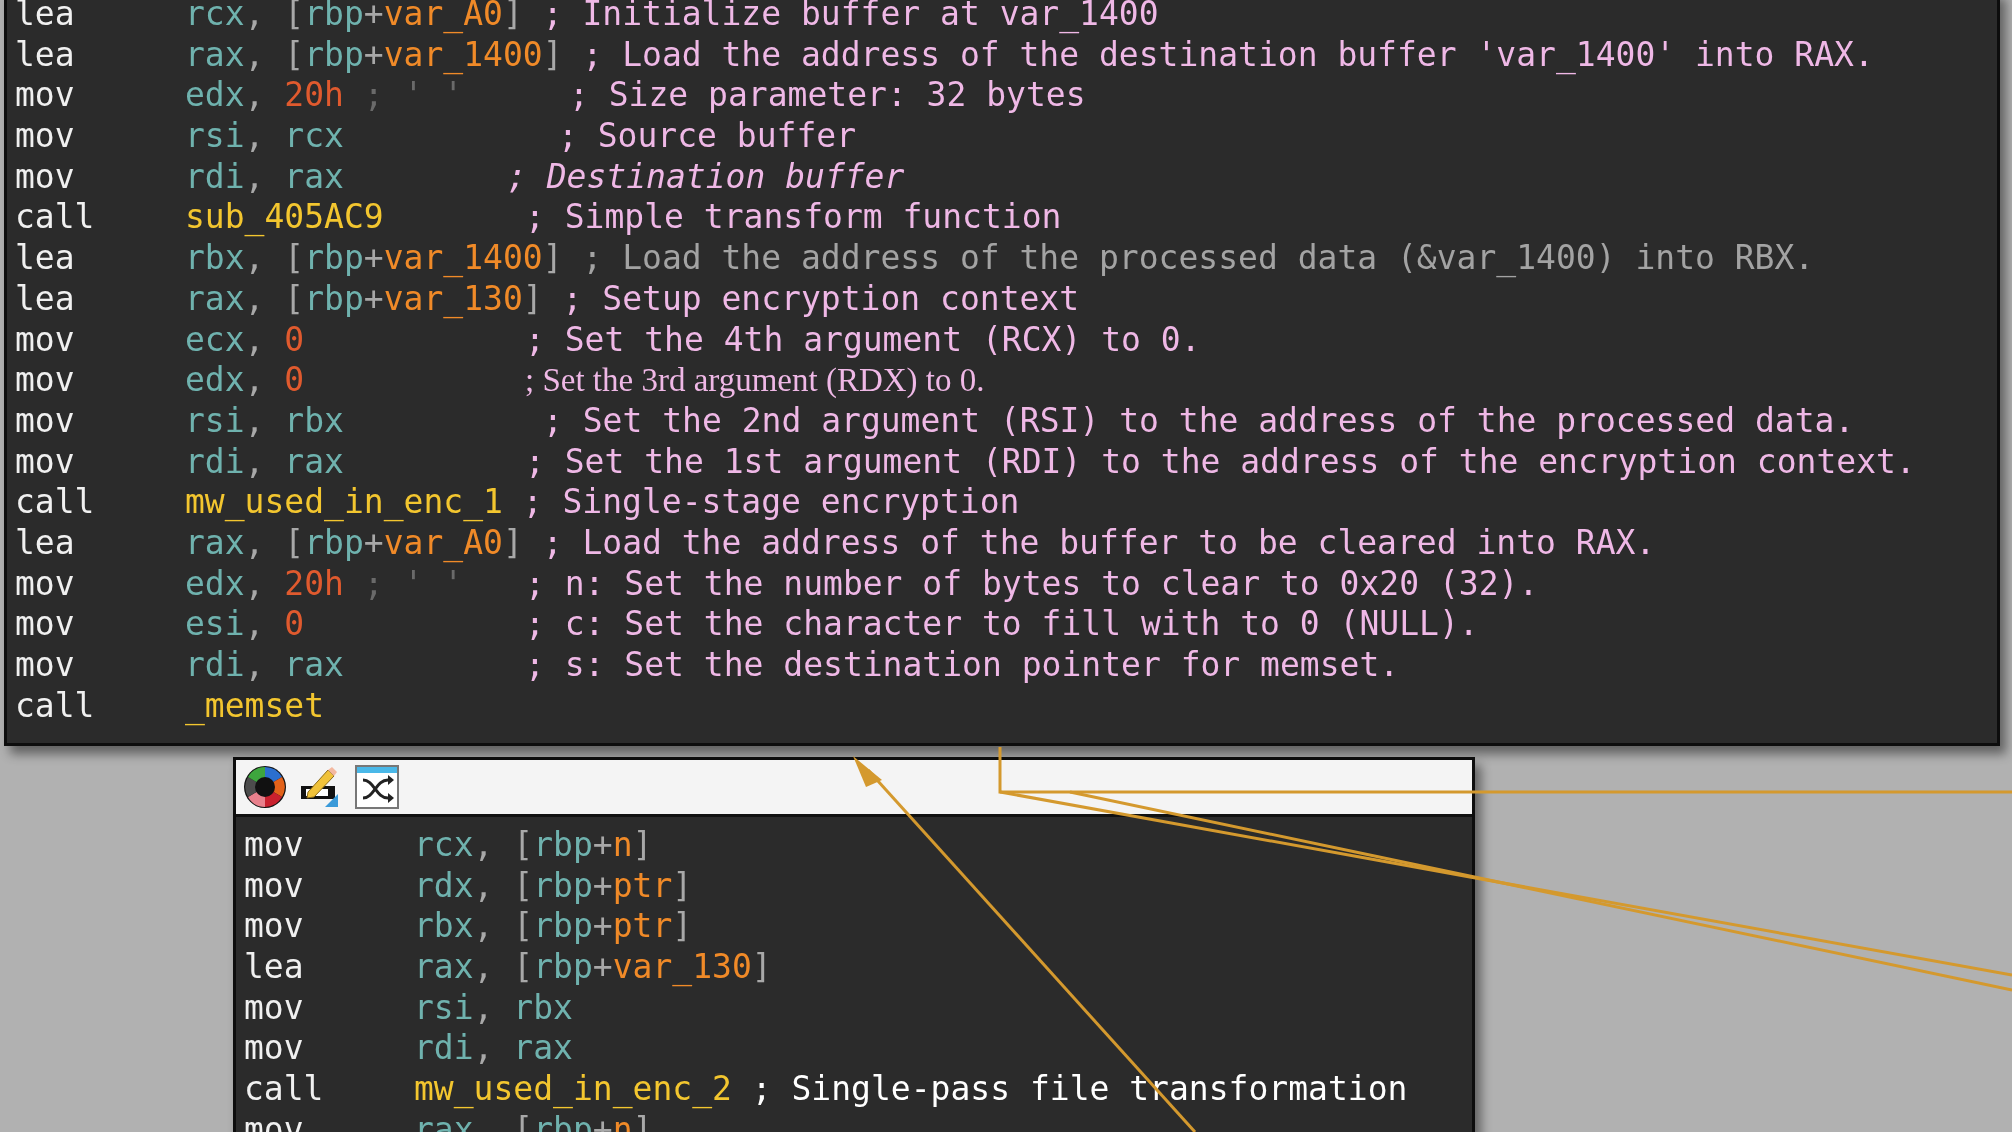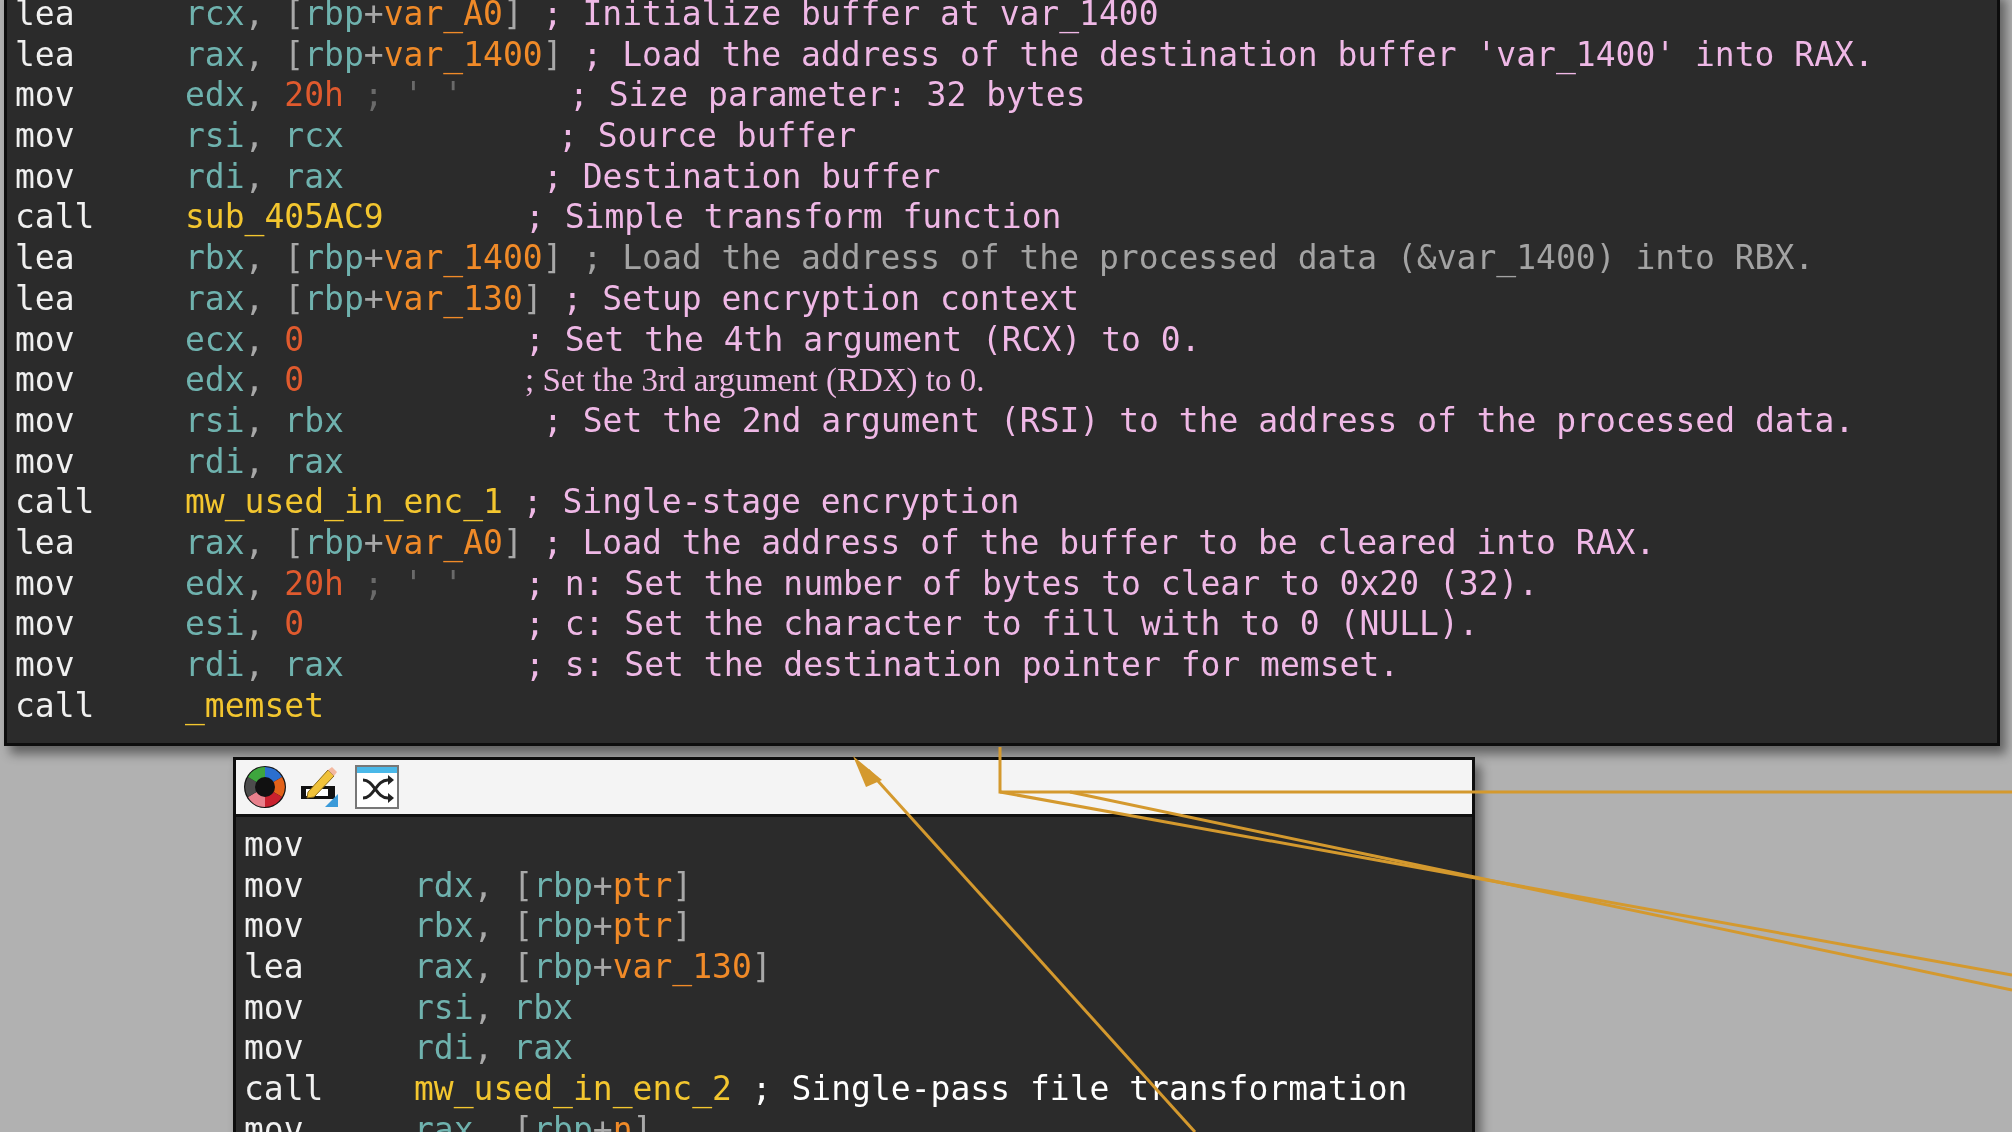--- a/index.html
+++ b/index.html
@@ -42,28 +42,28 @@
 </style>
 </head>
 <body>
 
 <div id="top-node" class="node">
   <div class="lines" id="top-lines">
       <div class="line"><span class="mn">lea</span><span class="ops"><span class="reg">rcx</span><span class="punc">, </span><span class="punc">[</span><span class="reg">rbp</span><span class="punc">+</span><span class="var">var_A0</span><span class="punc">]</span><span style="color: rgb(239, 184, 230);"> ; Initialize buffer at var_1400</span></span></div>
       <div class="line"><span class="mn">lea</span><span class="ops"><span class="reg">rax</span><span class="punc">, </span><span class="punc">[</span><span class="reg">rbp</span><span class="punc">+</span><span class="var">var_1400</span><span class="punc">]</span><span style="color: rgb(239, 184, 230);"> ; Load the address of the destination buffer 'var_1400' into RAX.</span></span></div>
       <div class="line"><span class="mn">mov</span><span class="ops"><span class="reg">edx</span><span class="punc">, </span><span class="num">20h</span><span class="dim"> ; ' '</span></span><span class="cmt" style="left: 514px; margin-left: 48px;">; Size parameter: 32 bytes</span></div>
       <div class="line"><span class="mn">mov</span><span class="ops"><span class="reg">rsi</span><span class="punc">, </span><span class="reg">rcx</span></span><span class="cmt" style="left: 518px; margin-left: 33px;">; Source buffer</span></div>
-      <div class="line"><span class="mn">mov</span><span class="ops"><span class="reg">rdi</span><span class="punc">, </span><span class="reg">rax</span></span><span class="cmt" style="left: 536px;">; Destination buffer</span></div>
+      <div class="line"><span class="mn">mov</span><span class="ops"><span class="reg">rdi</span><span class="punc">, </span><span class="reg">rax</span></span><span class="cmt" style="left: 500px; font-style: italic;">; Destination buffer</span></div>
       <div class="line"><span class="mn">call</span><span class="ops"><span class="sym">sub_405AC9</span></span><span class="cmt" style="left: 518px;">; Simple transform function</span></div>
       <div class="line"><span class="mn">lea</span><span class="ops"><span class="reg">rbx</span><span class="punc">, </span><span class="punc">[</span><span class="reg">rbp</span><span class="punc">+</span><span class="var">var_1400</span><span class="punc">]</span><span style="color: #a3a3a3;"> ; Load the address of the processed data (&amp;var_1400) into RBX.</span></span></div>
       <div class="line"><span class="mn">lea</span><span class="ops"><span class="reg">rax</span><span class="punc">, </span><span class="punc">[</span><span class="reg">rbp</span><span class="punc">+</span><span class="var">var_130</span><span class="punc">]</span><span style="color: rgb(239, 184, 230);"> ; Setup encryption context</span></span></div>
       <div class="line"><span class="mn">mov</span><span class="ops"><span class="reg">ecx</span><span class="punc">, </span><span class="num">0</span></span><span class="cmt" style="left: 518px;">; Set the 4th argument (RCX) to 0.</span></div>
       <div class="line"><span class="mn">mov</span><span class="ops"><span class="reg">edx</span><span class="punc">, </span><span class="num">0</span></span><span class="cmt" style="left: 518px; font-family: Liberation Serif, serif;">; Set the 3rd argument (RDX) to 0.</span></div>
       <div class="line"><span class="mn">mov</span><span class="ops"><span class="reg">rsi</span><span class="punc">, </span><span class="reg">rbx</span></span><span class="cmt" style="left: 536px;">; Set the 2nd argument (RSI) to the address of the processed data.</span></div>
-      <div class="line"><span class="mn">mov</span><span class="ops"><span class="reg">rdi</span><span class="punc">, </span><span class="reg">rax</span></span></div>
+      <div class="line"><span class="mn">mov</span><span class="ops"><span class="reg">rdi</span><span class="punc">, </span><span class="reg">rax</span></span><span class="cmt" style="left: 518px;">; Set the 1st argument (RDI) to the address of the encryption context.</span></div>
       <div class="line"><span class="mn">call</span><span class="ops"><span class="sym">mw_used_in_enc_1</span><span style="color: rgb(239, 184, 230);"> ; Single-stage encryption</span></span></div>
       <div class="line"><span class="mn">lea</span><span class="ops"><span class="reg">rax</span><span class="punc">, </span><span class="punc">[</span><span class="reg">rbp</span><span class="punc">+</span><span class="var">var_A0</span><span class="punc">]</span><span style="color: rgb(239, 184, 230);"> ; Load the address of the buffer to be cleared into RAX.</span></span></div>
       <div class="line"><span class="mn">mov</span><span class="ops"><span class="reg">edx</span><span class="punc">, </span><span class="num">20h</span><span class="dim"> ; ' '</span></span><span class="cmt" style="left: 518px;">; n: Set the number of bytes to clear to 0x20 (32).</span></div>
       <div class="line"><span class="mn">mov</span><span class="ops"><span class="reg">esi</span><span class="punc">, </span><span class="num">0</span></span><span class="cmt" style="left: 518px;">; c: Set the character to fill with to 0 (NULL).</span></div>
       <div class="line"><span class="mn">mov</span><span class="ops"><span class="reg">rdi</span><span class="punc">, </span><span class="reg">rax</span></span><span class="cmt" style="left: 518px;">; s: Set the destination pointer for memset.</span></div>
       <div class="line"><span class="mn">call</span><span class="ops"><span class="sym">_memset</span></span></div>
     </div>
 </div>
 
 <div id="bottom-node" class="node">
@@ -94,21 +94,21 @@
         <rect x="2" y="2" width="42" height="42" fill="#fff" stroke="#777" stroke-width="2"></rect>
         <rect x="3" y="3" width="40" height="6" fill="#4ab8e8"></rect>
         <path d="M9 16 C20 16 22 34 34 34" stroke="#222" stroke-width="3" fill="none"></path>
         <path d="M9 34 C20 34 22 16 34 16" stroke="#222" stroke-width="3" fill="none"></path>
         <polygon points="34,11 40,16 34,21" fill="#222"></polygon>
         <polygon points="34,29 40,34 34,39" fill="#222"></polygon>
       </svg>
     </span>
   </div>
   <div class="lines" id="bottom-lines">
-      <div class="line"><span class="mn">mov</span></div>
+      <div class="line"><span class="mn">mov</span><span class="ops"><span class="reg">rcx</span><span class="punc">, </span><span class="punc">[</span><span class="reg">rbp</span><span class="punc">+</span><span class="var">n</span><span class="punc">]</span></span></div>
       <div class="line"><span class="mn">mov</span><span class="ops"><span class="reg">rdx</span><span class="punc">, </span><span class="punc">[</span><span class="reg">rbp</span><span class="punc">+</span><span class="var">ptr</span><span class="punc">]</span></span></div>
       <div class="line"><span class="mn">mov</span><span class="ops"><span class="reg">rbx</span><span class="punc">, </span><span class="punc">[</span><span class="reg">rbp</span><span class="punc">+</span><span class="var">ptr</span><span class="punc">]</span></span></div>
       <div class="line"><span class="mn">lea</span><span class="ops"><span class="reg">rax</span><span class="punc">, </span><span class="punc">[</span><span class="reg">rbp</span><span class="punc">+</span><span class="var">var_130</span><span class="punc">]</span></span></div>
       <div class="line"><span class="mn">mov</span><span class="ops"><span class="reg">rsi</span><span class="punc">, </span><span class="reg">rbx</span></span></div>
       <div class="line"><span class="mn">mov</span><span class="ops"><span class="reg">rdi</span><span class="punc">, </span><span class="reg">rax</span></span></div>
       <div class="line"><span class="mn">call</span><span class="ops"><span class="sym">mw_used_in_enc_2</span><span style="color: #ffffff;"> ; Single-pass file transformation</span></span></div>
       <div class="line"><span class="mn">mov</span><span class="ops"><span class="reg">rax</span><span class="punc">, </span><span class="punc">[</span><span class="reg">rbp</span><span class="punc">+</span><span class="var">n</span><span class="punc">]</span></span></div>
     </div>
 </div>
 

